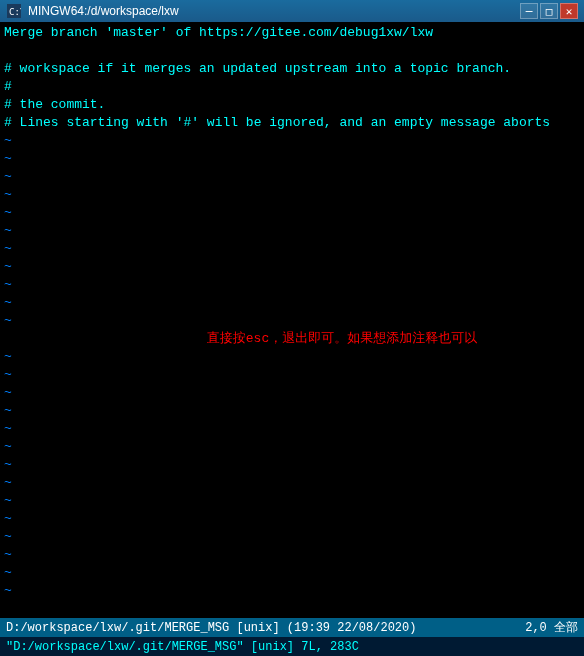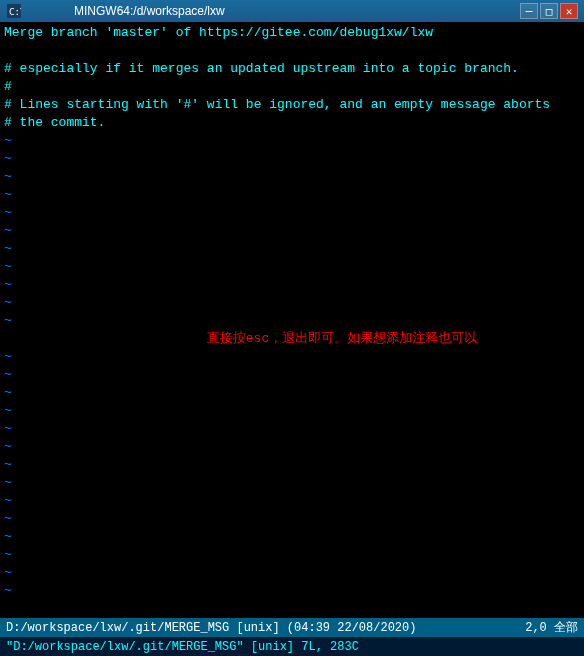--- a/index.html
+++ b/index.html
@@ -32,21 +32,20 @@
       width: 16px;
       height: 16px;
       display: flex;
       align-items: center;
       justify-content: center;
     }
     #titlebar-title {
       color: #fff;
       font-size: 12px;
       font-family: 'Segoe UI', Arial, sans-serif;
-      margin-left: 46px;
     }
     #titlebar-buttons {
       display: flex;
       gap: 2px;
     }
     .tb-btn {
       width: 18px;
       height: 16px;
       display: flex;
       align-items: center;
@@ -139,24 +138,24 @@
   <div id="titlebar-buttons">
     <div class="tb-btn">─</div>
     <div class="tb-btn">□</div>
     <div class="tb-btn close-btn">✕</div>
   </div>
 </div>
 
 <div id="terminal">
   <span class="line line-merge">Merge branch 'master' of https://gitee.com/debug1xw/lxw</span>
   <span class="line line-empty"> </span>
-  <span class="line line-comment"># especially if it merges an updated upstream into a topic branch.</span>
+  <span class="line line-comment"># workspace if it merges an updated upstream into a topic branch.</span>
   <span class="line line-comment">#</span>
+  <span class="line line-comment"># the commit.</span>
   <span class="line line-comment"># Lines starting with '#' will be ignored, and an empty message aborts</span>
-  <span class="line line-comment"># the commit.</span>
 
   <span class="line line-tilde">~</span>
   <span class="line line-tilde">~</span>
   <span class="line line-tilde">~</span>
   <span class="line line-tilde">~</span>
   <span class="line line-tilde">~</span>
   <span class="line line-tilde">~</span>
   <span class="line line-tilde">~</span>
   <span class="line line-tilde">~</span>
   <span class="line line-tilde">~</span>
@@ -176,19 +175,19 @@
   <span class="line line-tilde">~</span>
   <span class="line line-tilde">~</span>
   <span class="line line-tilde">~</span>
   <span class="line line-tilde">~</span>
   <span class="line line-tilde">~</span>
   <span class="line line-tilde">~</span>
 
 </div>
 
 <div id="statusbar1">
-  <span>D:/workspace/lxw/.git/MERGE_MSG [unix]  (04:39 22/08/2020)</span>
+  <span>D:/workspace/lxw/.git/MERGE_MSG [unix]  (19:39 22/08/2020)</span>
   <span>2,0  全部</span>
 </div>
 
 <div id="statusbar2">
   <span>"D:/workspace/lxw/.git/MERGE_MSG" [unix] 7L, 283C</span>
 </div>
 
 </body></html>

